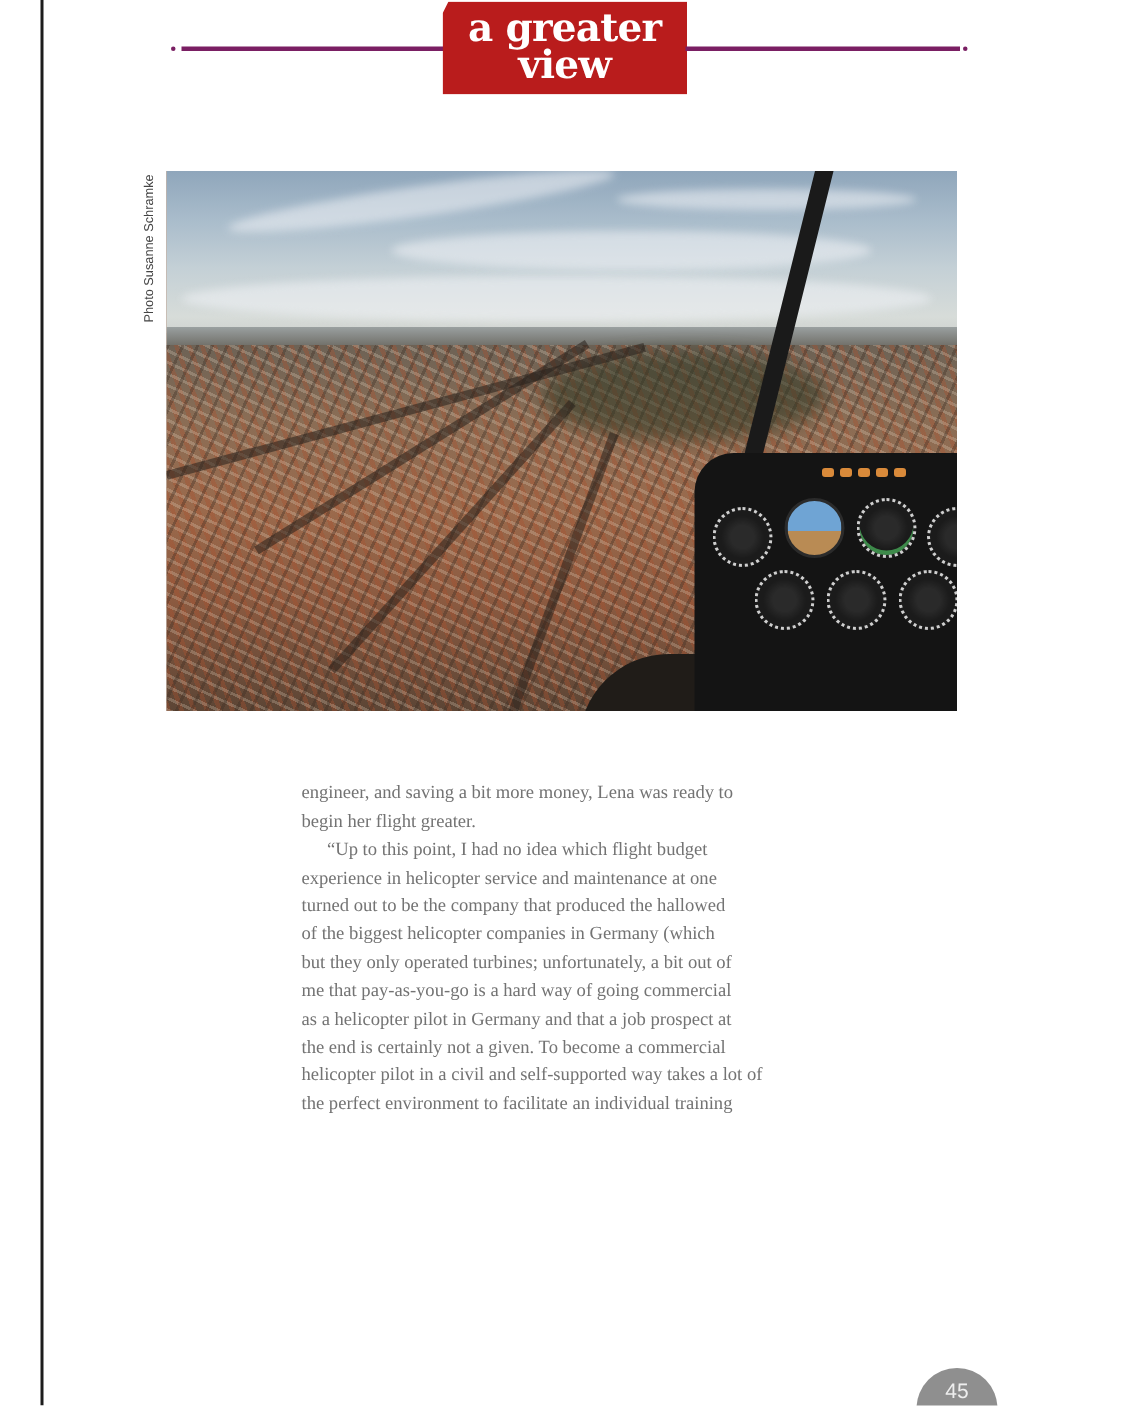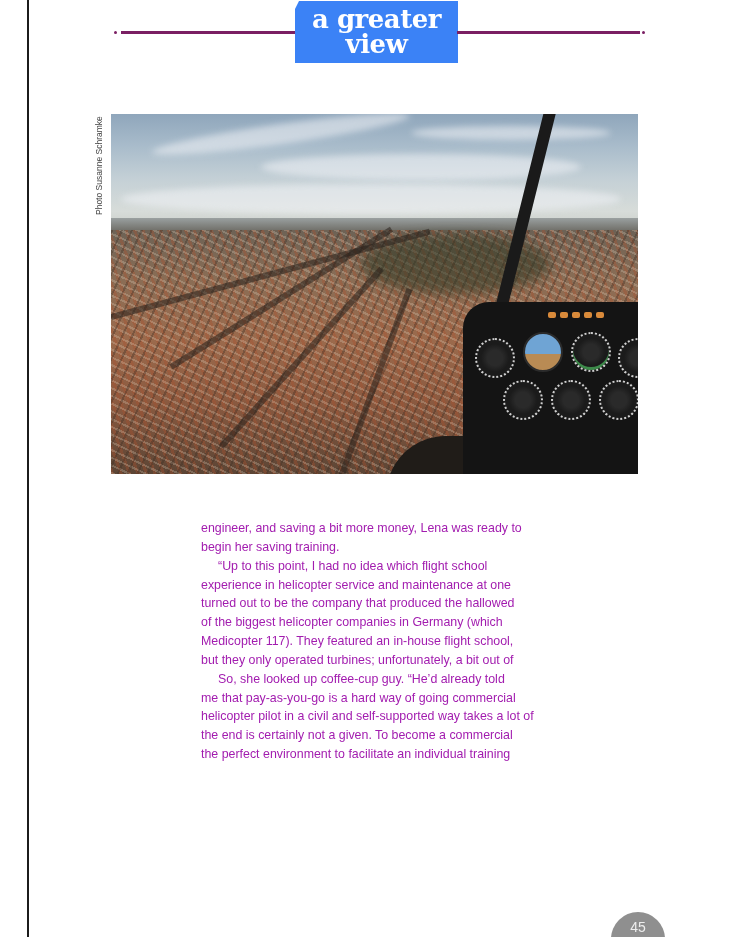--- a/index.html
+++ b/index.html
@@ -20,21 +20,21 @@
     .rule.left { left: 121px; width: 176px; }
     .rule.right { left: 457px; width: 183px; }
     .rule-dot {
       position: absolute; top: 31px; width: 3px; height: 3px; border-radius: 50%;
       background: #7a1f63;
     }
     .rule-dot.left { left: 114px; }
     .rule-dot.right { left: 642px; }
     .title-box {
       position: absolute; left: 295px; top: 1px; width: 163px; height: 62px;
-      background: #3b82f6;
+      background: #b91c1c;
       clip-path: polygon(4px 0, 100% 0, 100% 100%, 0 100%, 0 8px);
       color: #ffffff; text-align: center;
       font-family: "DejaVu Serif", serif; font-weight: bold;
       font-size: 26px; line-height: 25px; letter-spacing: -0.5px;
       padding-top: 6px; box-sizing: border-box;
     }
     .title-box span { display: block; }
 
     
     .credit {
@@ -100,22 +100,22 @@
       background: #d98a3a;
     }
     .skid {
       position: absolute; left: 275px; top: 322px; width: 110px; height: 60px;
       border-radius: 60px 0 0 0; background: #201c18;
     }
 
     
     .body-text {
       position: absolute; left: 201px; top: 519px; width: 360px;
-      font-family: Liberation Sans, sans-serif; font-size: 12.4px;
-      line-height: 18.85px; color: #a21caf;
+      font-family: Liberation Serif, serif; font-size: 12.4px;
+      line-height: 18.85px; color: #737373;
     }
     .body-text p { margin: 0; white-space: nowrap; }
     .body-text p.indent { text-indent: 17px; }
 
     .page-number {
       position: absolute; left: 611px; top: 912px; width: 54px; height: 54px;
       border-radius: 50%; background: #8f8f8f; color: #eeeeee;
       font-size: 14px; text-align: center; line-height: 30px;
     }
   </style>
@@ -164,27 +164,26 @@
     <div class="gauge green" style="left:108px;top:30px;"></div>
     <div class="gauge" style="left:155px;top:36px;"></div>
     <div class="gauge" style="left:40px;top:78px;"></div>
     <div class="gauge" style="left:88px;top:78px;"></div>
     <div class="gauge" style="left:136px;top:78px;"></div>
   </div>
 </div>
 
 <div class="body-text" id="article-body">
     <p>engineer, and saving a bit more money, Lena was ready to</p>
-    <p>begin her saving training.</p>
-    <p class="indent">“Up to this point, I had no idea which flight school</p>
+    <p>begin her flight greater.</p>
+    <p class="indent">“Up to this point, I had no idea which flight budget</p>
     <p>experience in helicopter service and maintenance at one</p>
     <p>turned out to be the company that produced the hallowed</p>
     <p>of the biggest helicopter companies in Germany (which</p>
-    <p>Medicopter 117). They featured an in-house flight school,</p>
     <p>but they only operated turbines; unfortunately, a bit out of</p>
-    <p class="indent">So, she looked up coffee-cup guy. “He’d already told</p>
     <p>me that pay-as-you-go is a hard way of going commercial</p>
+    <p>as a helicopter pilot in Germany and that a job prospect at</p>
+    <p>the end is certainly not a given. To become a commercial</p>
     <p>helicopter pilot in a civil and self-supported way takes a lot of</p>
-    <p>the end is certainly not a given. To become a commercial</p>
     <p>the perfect environment to facilitate an individual training</p>
   </div>
 
 <div class="page-number">45</div>
 
 </body></html>

